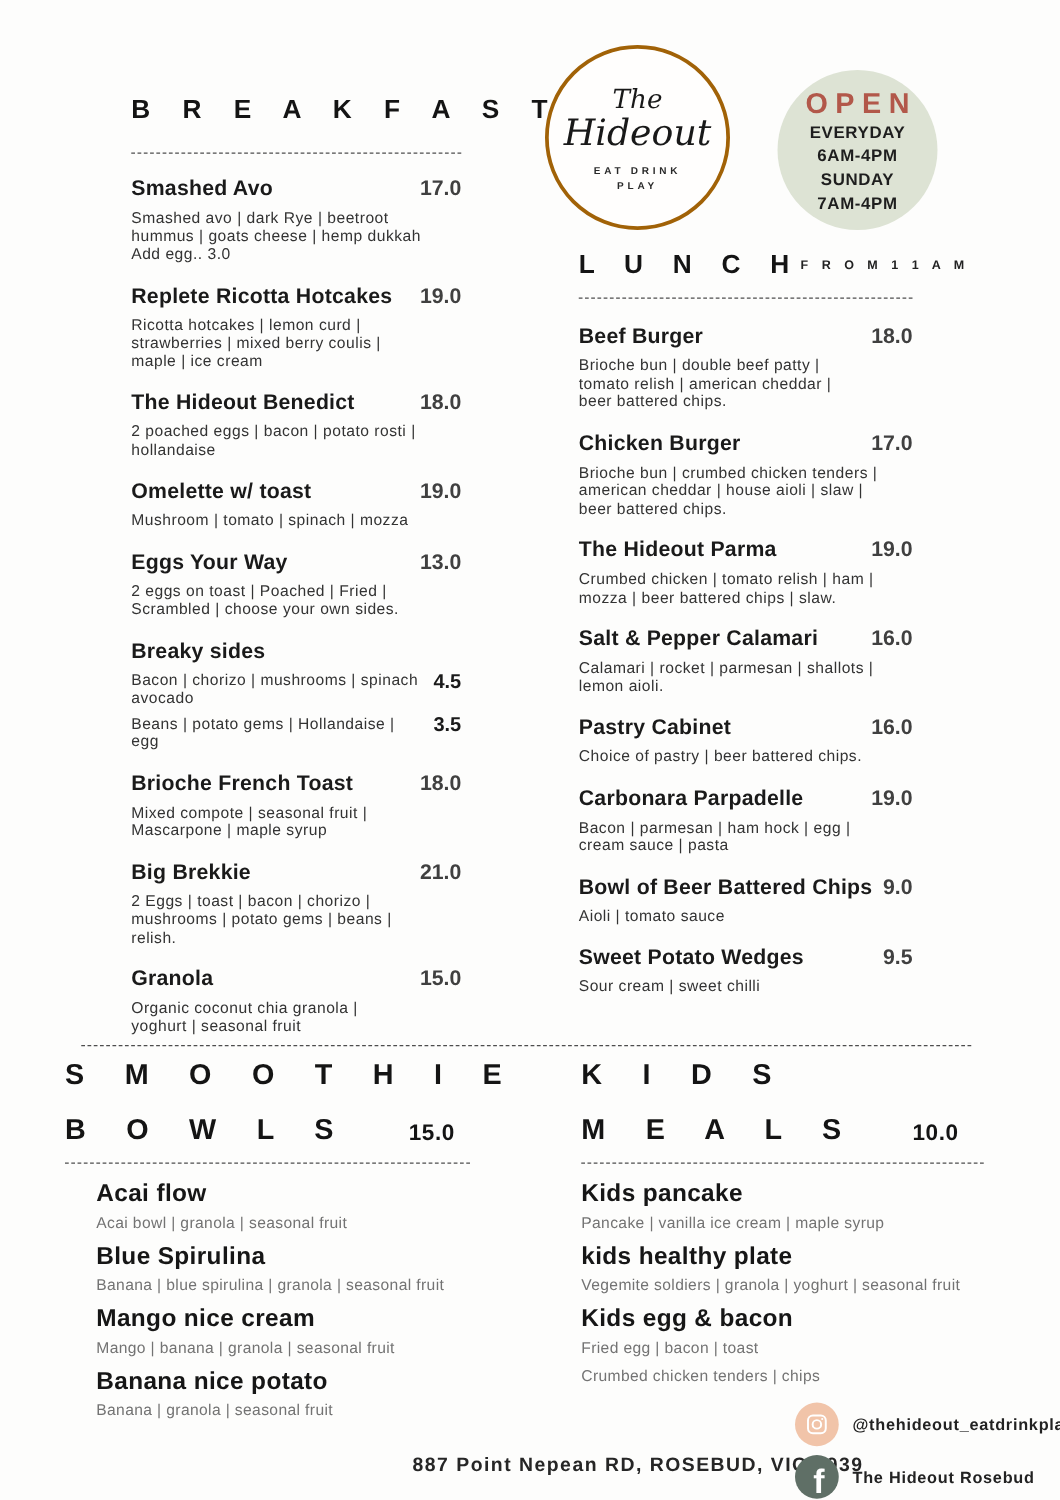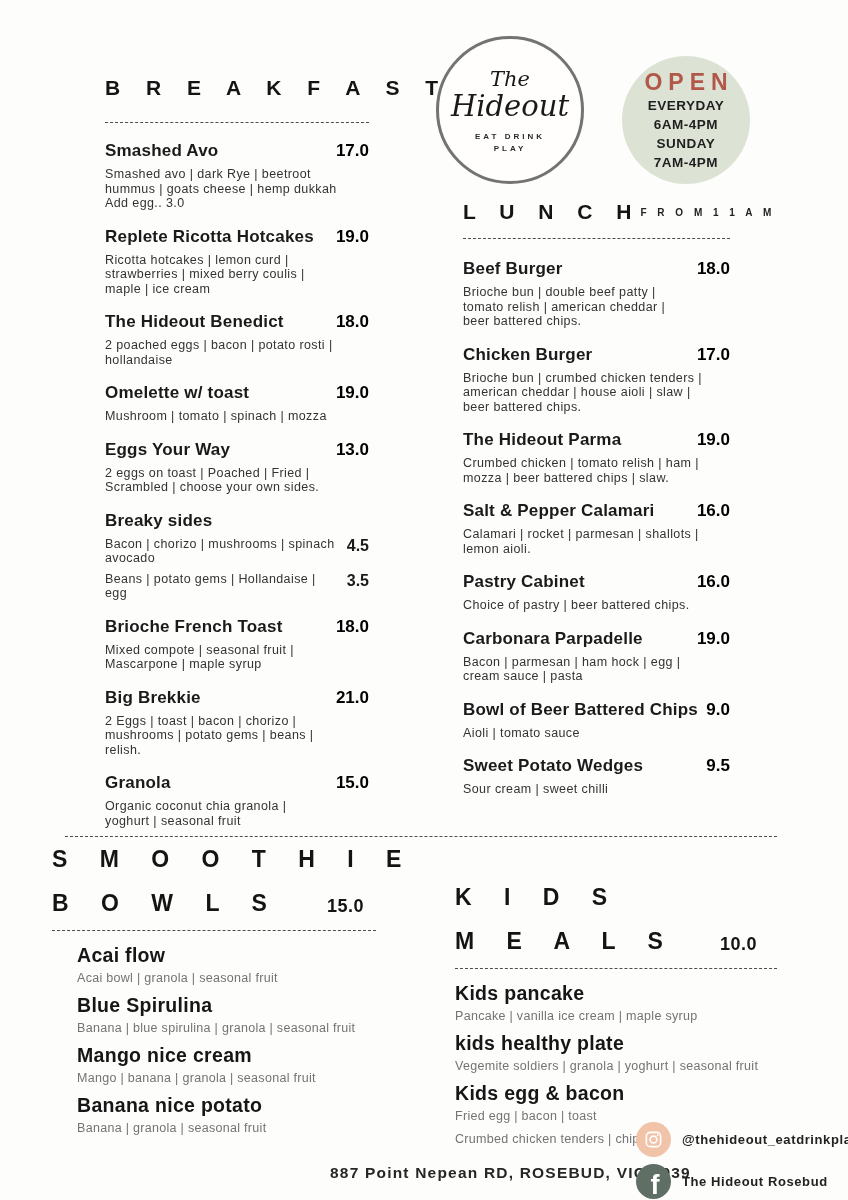--- a/index.html
+++ b/index.html
@@ -17,48 +17,48 @@
   .col-breakfast { position:absolute; left:105px; top:76px; width:264px; }
   .col-breakfast .dashed { margin:22px 0 18px; }
   .col-lunch { position:absolute; left:463px; top:200px; width:267px; }
   .lunch-head { display:flex; justify-content:space-between; align-items:center; }
   .col-lunch .dashed { margin:14px 0 20px; }
 
   
   .item { margin-bottom:16px; }
   .item-head { display:flex; justify-content:space-between; align-items:flex-start; }
   .item-name { font-size:17px; font-weight:bold; color:#1a1a1a; letter-spacing:0.2px; }
-  .item-price { font-size:17px; font-weight:bold; color:#000000; }
+  .item-price { font-size:17px; font-weight:bold; color:#404040; }
   .item-desc { font-size:12.5px; line-height:14.5px; letter-spacing:0.4px; color:#333; margin-top:6px; white-space:pre-line; }
   .side-row { display:flex; justify-content:space-between; align-items:flex-start; margin-top:6px; }
   .side-row .item-desc { margin-top:0; flex:1; }
   .side-price { font-size:16px; font-weight:bold; color:#1a1a1a; margin-left:8px; }
 
   
   .logo-circle { position:absolute; left:436px; top:36px; width:148px; height:148px;
-    border:3px solid #737373; border-radius:50%; background:#fffefd;
+    border:3px solid #a16207; border-radius:50%; background:#fffefd;
     display:flex; flex-direction:column; align-items:center; justify-content:center; text-align:center; }
   .logo-the { font-family:"DejaVu Serif", serif; font-style:italic; font-size:21px; color:#191919; }
   .logo-hideout { font-family:"DejaVu Serif", serif; font-style:italic; font-size:29px; color:#191919; margin-top:-2px; }
   .logo-tag { font-size:8px; font-weight:bold; letter-spacing:3px; color:#2a2a2a; margin-top:9px; }
   .logo-tag2 { font-size:8px; font-weight:bold; letter-spacing:3px; color:#2a2a2a; margin-top:3px; }
 
   
   .open-circle { position:absolute; left:622px; top:56px; width:128px; height:128px; border-radius:50%;
     background:#dde3d4; display:flex; flex-direction:column; align-items:center; justify-content:center; text-align:center; }
   .open-title { font-size:23px; font-weight:bold; letter-spacing:6px; color:#b2584a; padding-left:6px; }
   .open-line { font-size:13.5px; font-weight:bold; letter-spacing:0.5px; color:#1e1e1e; line-height:19px; }
 
   
   .mid-divider { position:absolute; left:65px; top:836px; width:712px; }
 
   
   .bsec { position:absolute; top:846px; }
   .sec-smoothie { left:52px; width:324px; }
-  .sec-kids { left:455px; width:322px;margin-top:38px; }
+  .sec-kids { left:465px; width:322px; }
   .big-title { font-size:23px; font-weight:bold; letter-spacing:13px; color:#141414; white-space:nowrap; }
   .big-title-row { display:flex; justify-content:space-between; align-items:flex-end; margin-top:17px; }
   .big-price { font-size:18px; font-weight:bold; color:#141414; letter-spacing:0.5px; margin-right:12px; }
   .bsec .dashed { margin:13px 0 13px; }
   .smoothie-items { padding-left:25px; }
   .bitem { margin-bottom:9px; }
   .bitem-name { font-size:19.5px; font-weight:600; color:#161616; letter-spacing:0.3px; }
   .bitem-desc { font-size:12.5px; color:#737373; letter-spacing:0.3px; margin-top:4px; }
 
   

